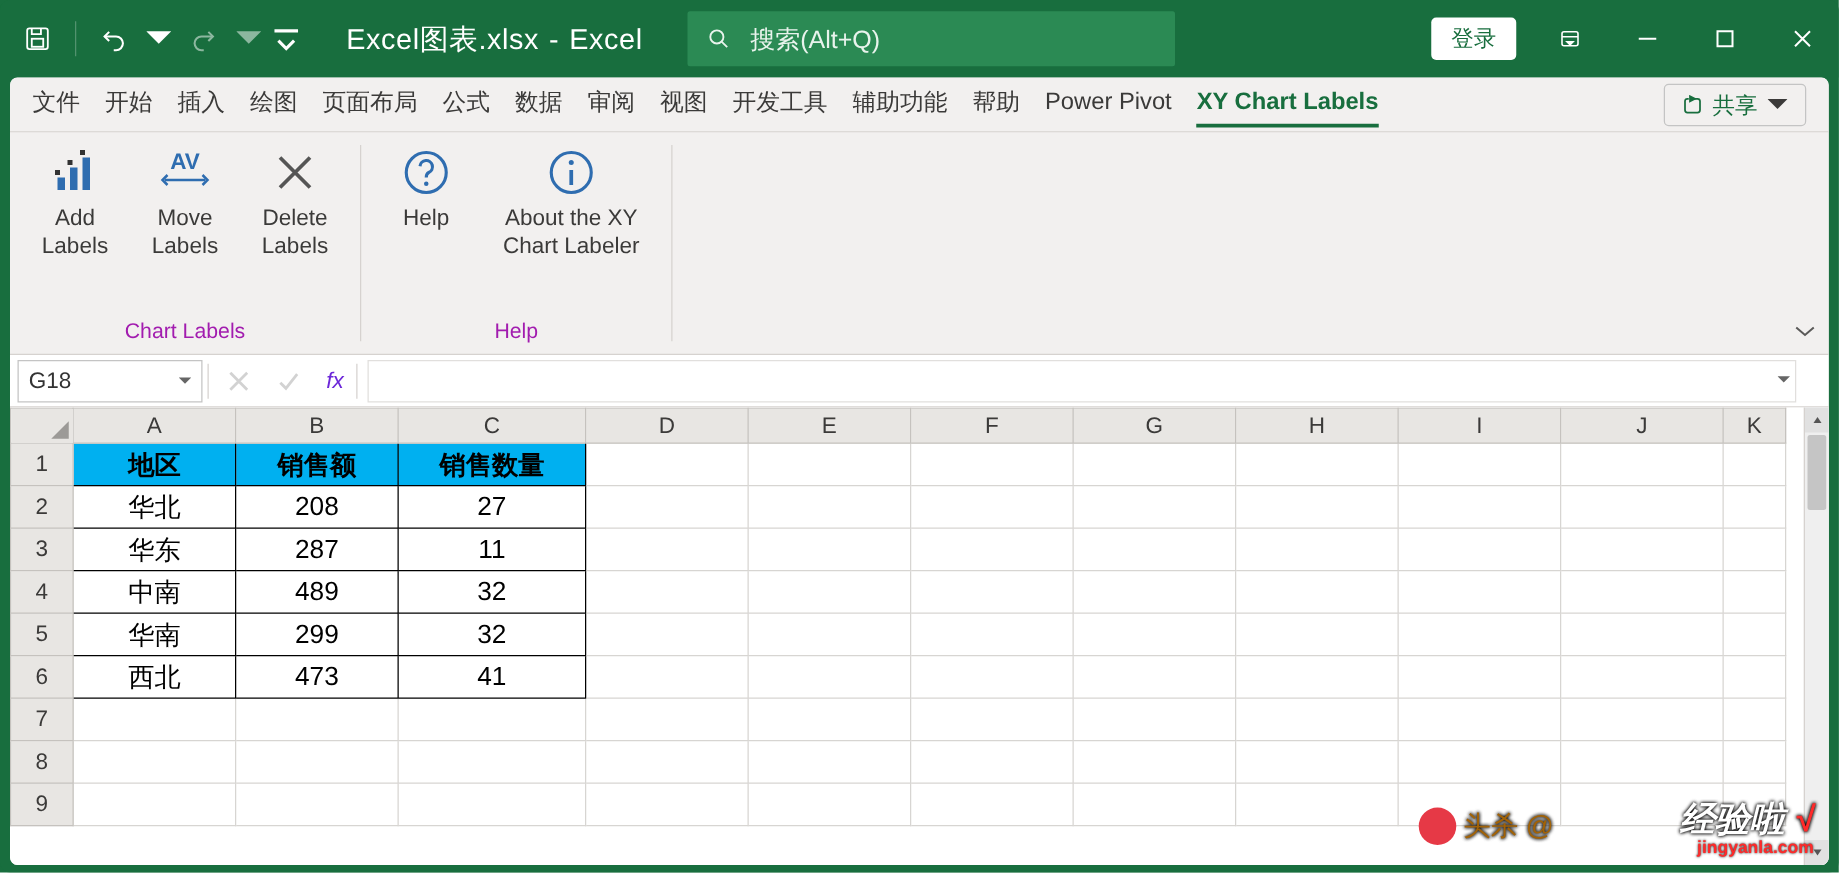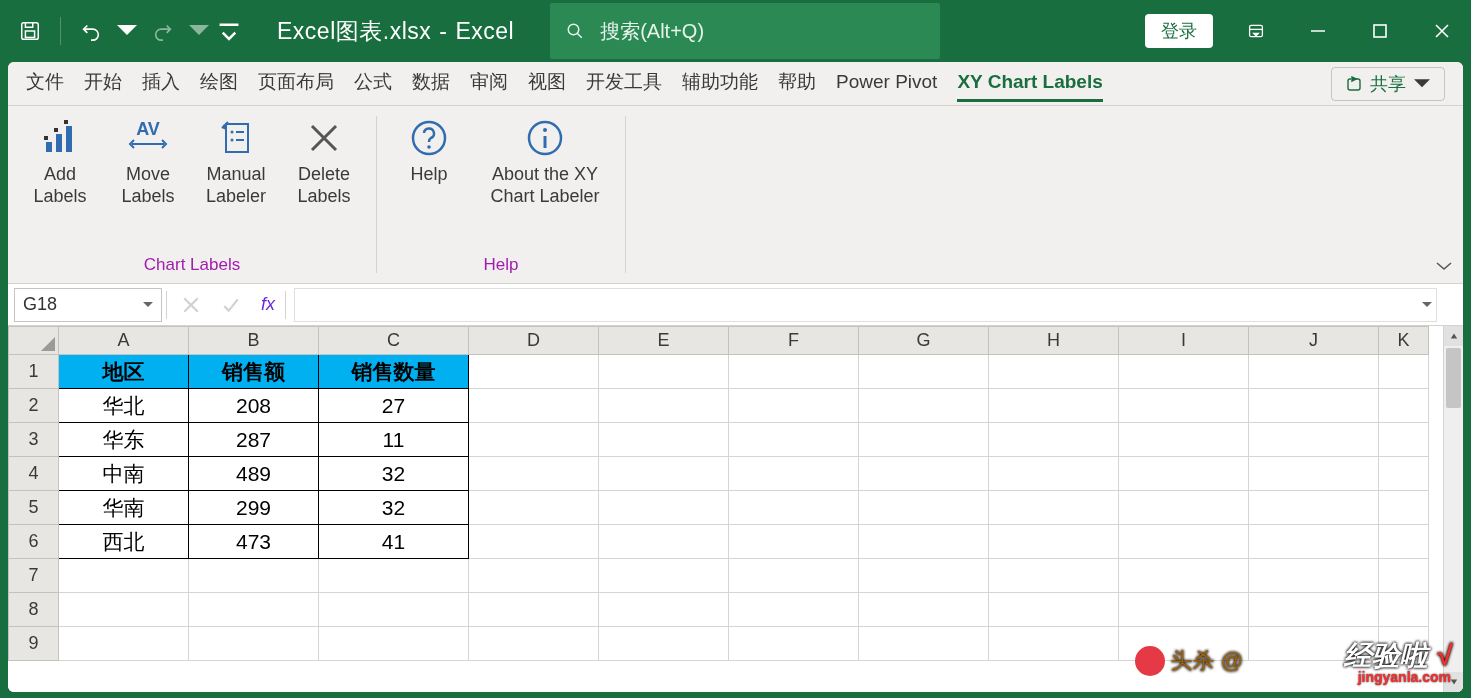--- a/index.html
+++ b/index.html
@@ -4,21 +4,21 @@
 <style>
   * { box-sizing: border-box; margin: 0; padding: 0; font-family: "Microsoft YaHei", "Segoe UI", sans-serif; }
   body { width: 1471px; height: 698px; overflow: hidden; background: #186e3e; user-select: none; }
   .window { position: relative; width: 100%; height: 100%; background: #186e3e; border-radius: 8px; overflow: hidden; }
   .titlebar { display: flex; align-items: center; height: 62px; background: #186e3e; color: #fff; padding: 0 10px; }
   .qat { display: flex; align-items: center; gap: 6px; }
   .qat-btn { width: 40px; height: 40px; display: flex; align-items: center; justify-content: center; border-radius: 4px; color: #fff; }
   .qat-btn svg { width: 22px; height: 22px; }
   .qat-sep { width: 1px; height: 28px; background: rgba(255,255,255,.25); margin: 0 4px; }
   .title-text { margin-left: 34px; font-size: 23px; letter-spacing: .5px; display: flex; align-items: center; gap: 8px; }
-  .search { margin-left: 36px; flex: 0 0 390px; height: 56px; background: #2b8a54; border-radius: 2px; display: flex; align-items: center; color: #e8f3ec; padding: 0 16px; gap: 16px; font-size: 20px; }
+  .search { margin-left: 36px; flex: 0 0 390px; height: 44px; background: #2b8a54; border-radius: 2px; display: flex; align-items: center; color: #e8f3ec; padding: 0 16px; gap: 16px; font-size: 20px; }
   .search svg { width: 18px; height: 18px; flex-shrink: 0; }
   .title-right { margin-left: auto; display: flex; align-items: center; gap: 24px; }
   .login-btn { background: #fff; color: #186e3e; font-size: 18px; padding: 5px 16px; border-radius: 4px; }
   .win-ctl { width: 38px; height: 38px; display: flex; align-items: center; justify-content: center; color: #fff; }
   .win-ctl svg { width: 16px; height: 16px; }
   .inner { position: absolute; left: 8px; right: 8px; top: 62px; bottom: 6px; background: #f2f0ef; border-radius: 6px; overflow: hidden; }
   .tabs { display: flex; align-items: center; height: 44px; padding: 0 18px; gap: 20px; background: #f2f0ef; border-bottom: 1px solid #d6d2cf; position: relative; }
   .tab { font-size: 19px; color: #3b3a39; padding: 6px 0; border-bottom: 3px solid transparent; white-space: nowrap; }
   .tab.active { border-bottom-color: #186e3e; color: #186e3e; font-weight: 600; }
   .share { margin-left: auto; border: 1px solid #c4c4c4; border-radius: 4px; padding: 4px 14px; display: flex; align-items: center; gap: 8px; color: #186e3e; font-size: 18px; }
@@ -194,32 +194,20 @@
           <div class="rbtn">
             <svg viewBox="0 0 40 40">
                 <text x="20" y="17" text-anchor="middle" font-size="18" fill="#2f6db0" font-weight="700">AV</text>
                 <path d="M6 30l-4-4 4-4M34 30l4-4-4-4" stroke="#2f6db0" stroke-width="2" fill="none"></path>
                 <path d="M4 26h32" stroke="#2f6db0" stroke-width="2"></path>
               </svg>
             <div><span>Move</span><br><span>Labels</span></div>
           </div>
           <div class="rbtn">
             <svg viewBox="0 0 40 40">
-                <rect x="10" y="6" width="22" height="28" fill="none" stroke="#2f6db0" stroke-width="2"></rect>
-                <path d="M6 10l6-6" stroke="#2f6db0" stroke-width="2"></path>
-                <path d="M6 10l4 2-2-6z" fill="#2f6db0"></path>
-                <circle cx="16" cy="14" r="1.5" fill="#2f6db0"></circle>
-                <path d="M20 14h8" stroke="#2f6db0" stroke-width="2"></path>
-                <circle cx="16" cy="22" r="1.5" fill="#2f6db0"></circle>
-                <path d="M20 22h8" stroke="#2f6db0" stroke-width="2"></path>
-              </svg>
-            <div><span>Manual</span><br><span>Labeler</span></div>
-          </div>
-          <div class="rbtn">
-            <svg viewBox="0 0 40 40">
                 <path d="M8 8l24 24M32 8L8 32" stroke="#555" stroke-width="3"></path>
               </svg>
             <div><span>Delete</span><br><span>Labels</span></div>
           </div>
         </div>
         <div class="group-label">Chart Labels</div>
       </div>
       <div class="vsep"></div>
       <div class="group">
         <div class="group-row">

